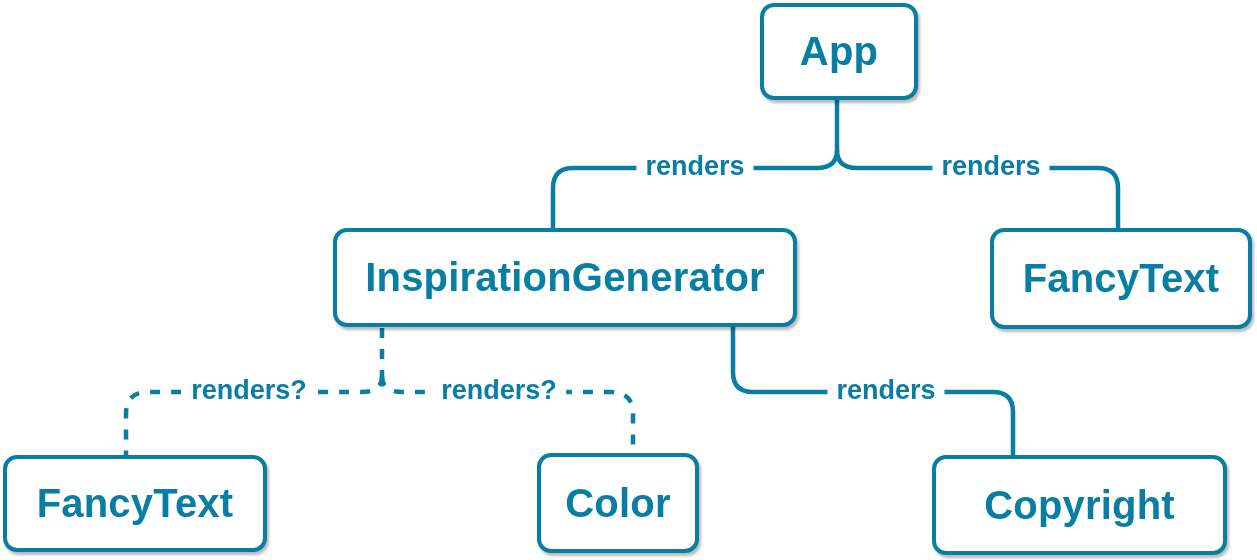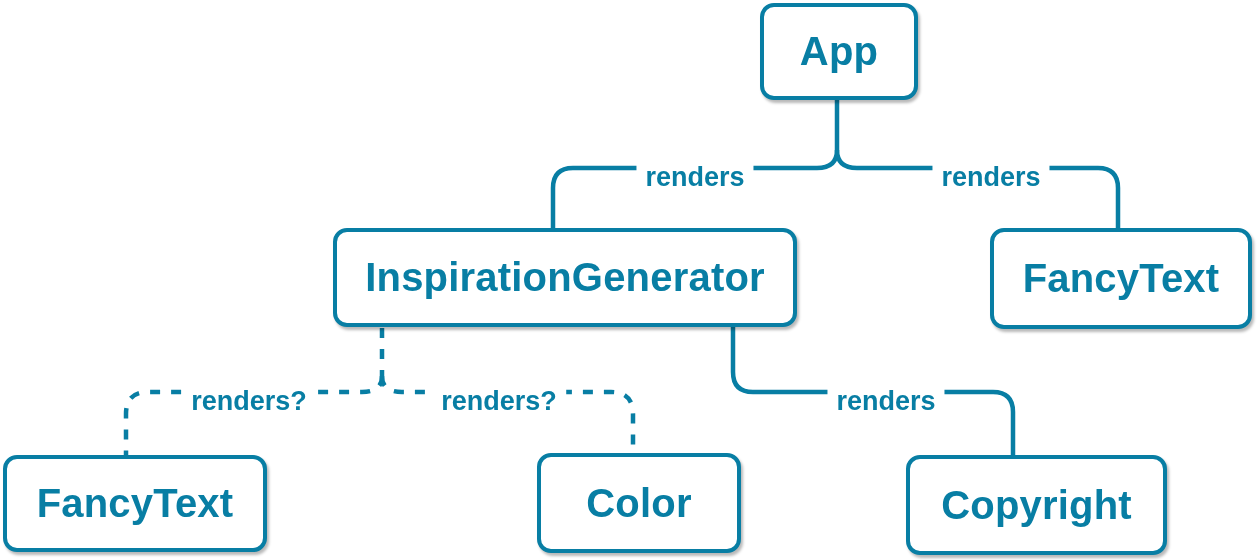--- a/index.html
+++ b/index.html
@@ -44,21 +44,20 @@
   .edge-label{
     position:absolute;
     transform:translate(-50%,-50%);
     background:var(--canvas-bg);
     color:var(--accent);
     font-size:27px;
     font-weight:700;
     line-height:1.15;
     padding:0 9px;
     white-space:nowrap;
-    margin-top:11px;
   }
 </style>
 </head>
 <body>
 
 <div class="stage">
 
   <svg class="edges" viewBox="0 0 1257 560" xmlns="http://www.w3.org/2000/svg">
 
     <path d="M837 100 V150"></path>
@@ -73,23 +72,23 @@
   </svg>
 
   <div class="node" style="left:760px;top:3px;width:158px;height:97px;">App</div>
 
   <div class="node" style="left:333px;top:228px;width:464px;height:99px;text-align:right;">InspirationGenerator</div>
 
   <div class="node" style="left:990px;top:228px;width:262px;height:101px;">FancyText</div>
 
   <div class="node" style="left:3px;top:455px;width:264px;height:97px;">FancyText</div>
 
-  <div class="node" style="left:537px;top:453px;width:204px;height:100px;">Color</div>
+  <div class="node" style="left:537px;top:453px;width:162px;height:100px;">Color</div>
 
-  <div class="node" style="left:906px;top:455px;width:261px;height:100px;">Copyright</div>
+  <div class="node" style="left:932px;top:455px;width:295px;height:100px;">Copyright</div>
 
   <div class="edge-label" style="left:695px;top:167px;">renders</div>
 
   <div class="edge-label" style="left:991px;top:167px;">renders</div>
 
   <div class="edge-label" style="left:249px;top:391px;">renders?</div>
 
   <div class="edge-label" style="left:499px;top:391px;">renders?</div>
 
   <div class="edge-label" style="left:886px;top:391px;">renders</div>

